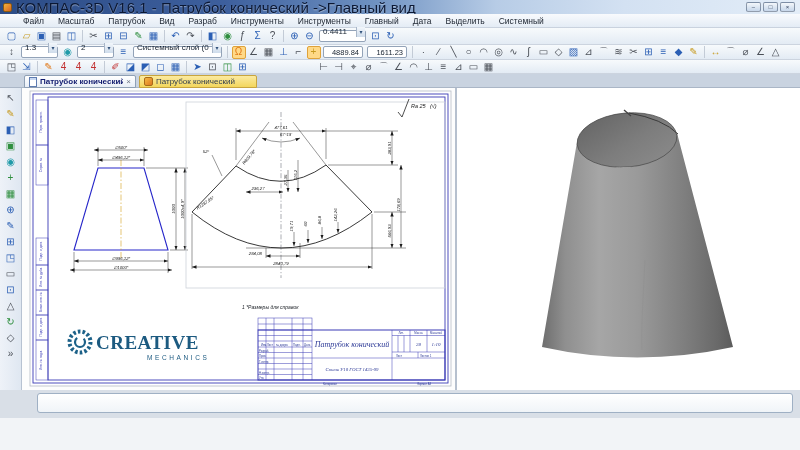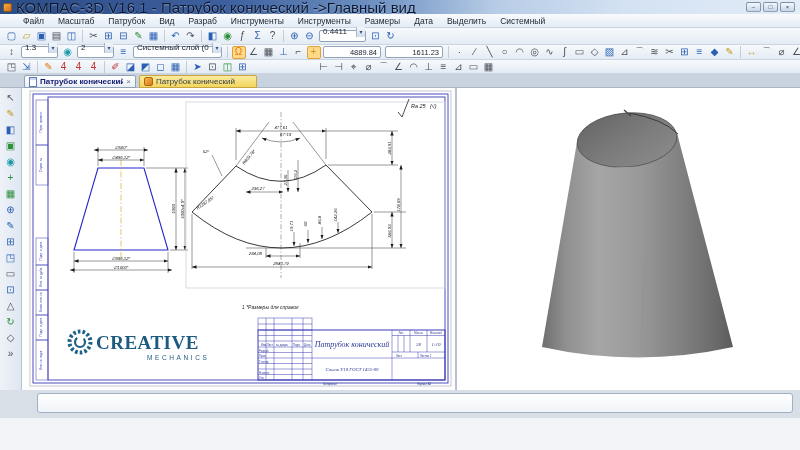--- a/index.html
+++ b/index.html
@@ -27,21 +27,21 @@
   .tbi{display:inline-flex;width:14px;height:13px;align-items:center;justify-content:center;
     font-size:10px;border-radius:2px;margin:0 .5px;flex:none;line-height:1;}
   .tbi.hl{background:#ffd987;border:1px solid #dfa23a;}
   .b{color:#2b5fb4}.r{color:#c23232}.g{color:#2f8f3f}.y{color:#c79a1f}.k{color:#4a4f57}.t{color:#1f9aa8}.o{color:#e07818}
   .tbsep{width:1px;height:12px;background:#c3cbd6;margin:0 3px;flex:none;}
   .combo{display:inline-flex;align-items:center;height:12px;background:#fff;border:1px solid #93a3b8;
     border-radius:2px;font-size:8px;color:#15202e;padding:0 0 9px 3px;margin:0 2px;flex:none;}
   .combo .arr{width:9px;height:10px;margin-left:3px;border-left:1px solid #a8b6c8;font-size:6px;
     display:flex;align-items:center;justify-content:center;color:#33537c;
     background:linear-gradient(#f2f6fb,#cfdceb);}
-  .nfield{width:58px;height:12px;background:#fff;border:1px solid #93a3b8;border-radius:2px;
+  .nfield{width:40px;height:12px;background:#fff;border:1px solid #93a3b8;border-radius:2px;
     font-size:7.5px;color:#15202e;display:inline-flex;align-items:center;justify-content:flex-end;
     padding:0 3px;margin:0 2px;flex:none;} .gap60{width:66px;flex:none;}
   
   .tabbar{position:absolute;left:0;top:74px;width:800px;height:14px;background:#c9d3e0;border-bottom:1px solid #aab6c6;}
   .tab{position:absolute;top:1px;height:13px;display:flex;align-items:center;border-radius:2px 2px 0 0;padding:0 4px;}
   .tab1{left:24px;width:112px;background:linear-gradient(#ffffff,#e8eef6);border:1px solid #8fa0b5;}
   .tab2{left:139px;width:118px;background:linear-gradient(#fbeaa0,#f3d65c);border:1px solid #c8a53e;}
   .tab .lbl{font-size:8px;color:#35404d;white-space:nowrap;overflow:hidden;}
   .tab1 .lbl{font-weight:bold;color:#101a6e;}
   .tab .close{margin-left:auto;font-size:8px;color:#6d7685;padding-left:3px;}
@@ -92,21 +92,21 @@
   </div>
 
   <div class="menubar">
       <span class="menu-item">Файл</span>
       <span class="menu-item">Масштаб</span>
       <span class="menu-item">Патрубок</span>
       <span class="menu-item">Вид</span>
       <span class="menu-item">Разраб</span>
       <span class="menu-item">Инструменты</span>
       <span class="menu-item">Инструменты</span>
-      <span class="menu-item">Размеры</span>
+      <span class="menu-item">Главный</span>
       <span class="menu-item">Дата</span>
       <span class="menu-item">Выделить</span>
       <span class="menu-item">Системный</span>
     </div>
 
   <div class="tbrow tb1">
     <span style="display:inline-flex;align-items:center;">
         <span class="tbi b">▢</span>
         <span class="tbi y">▱</span>
         <span class="tbi b">▣</span>

